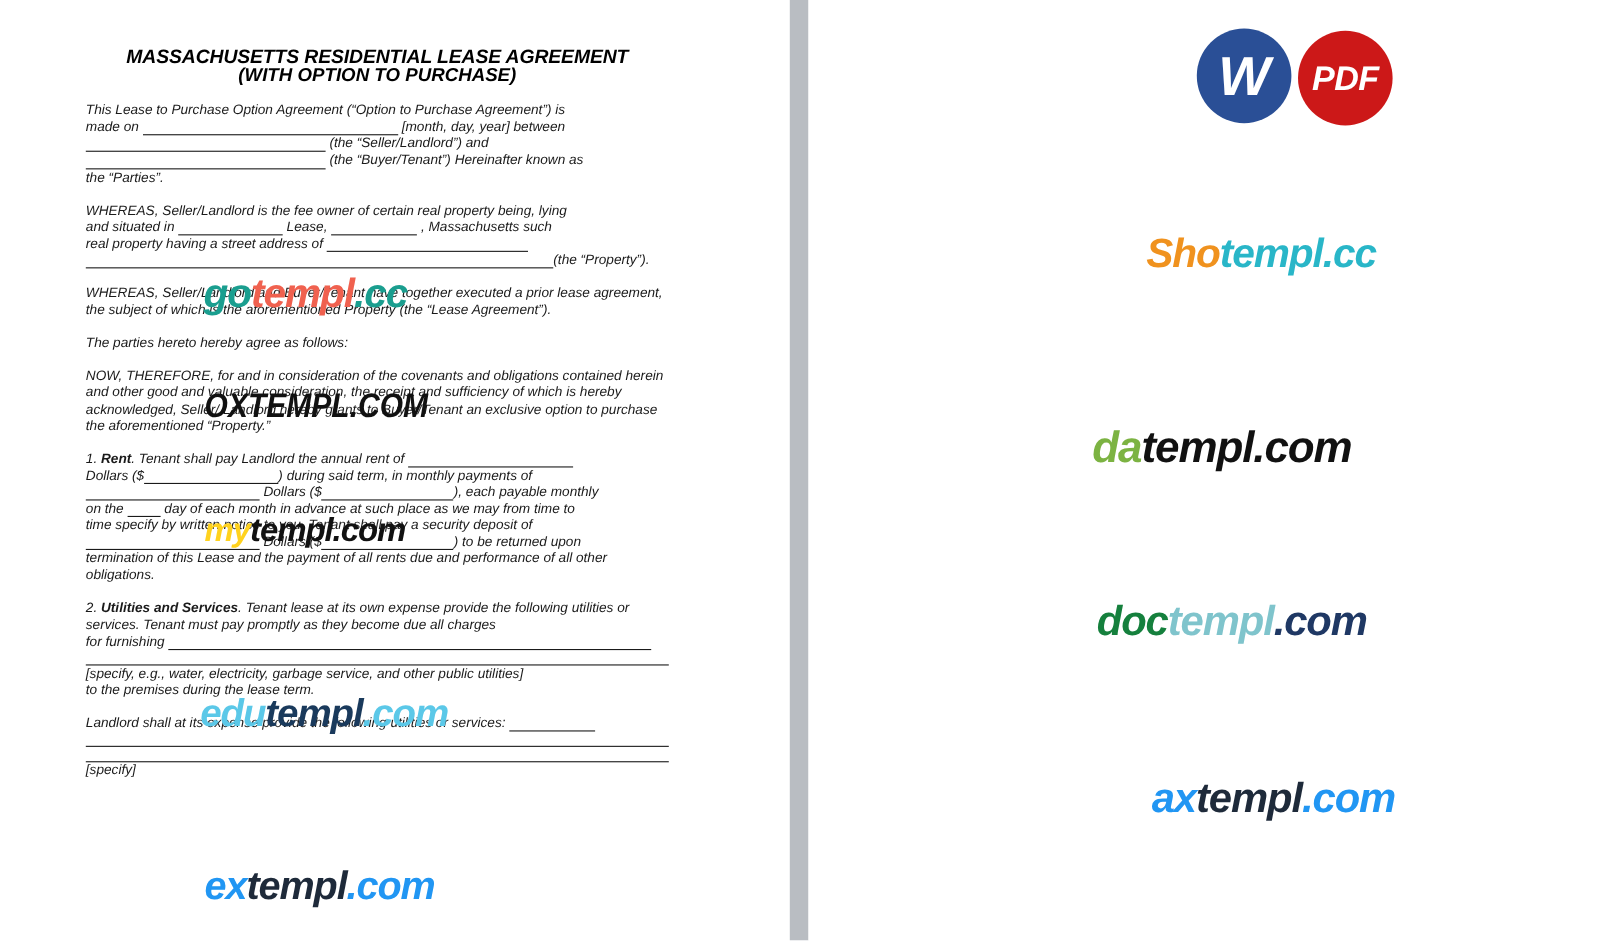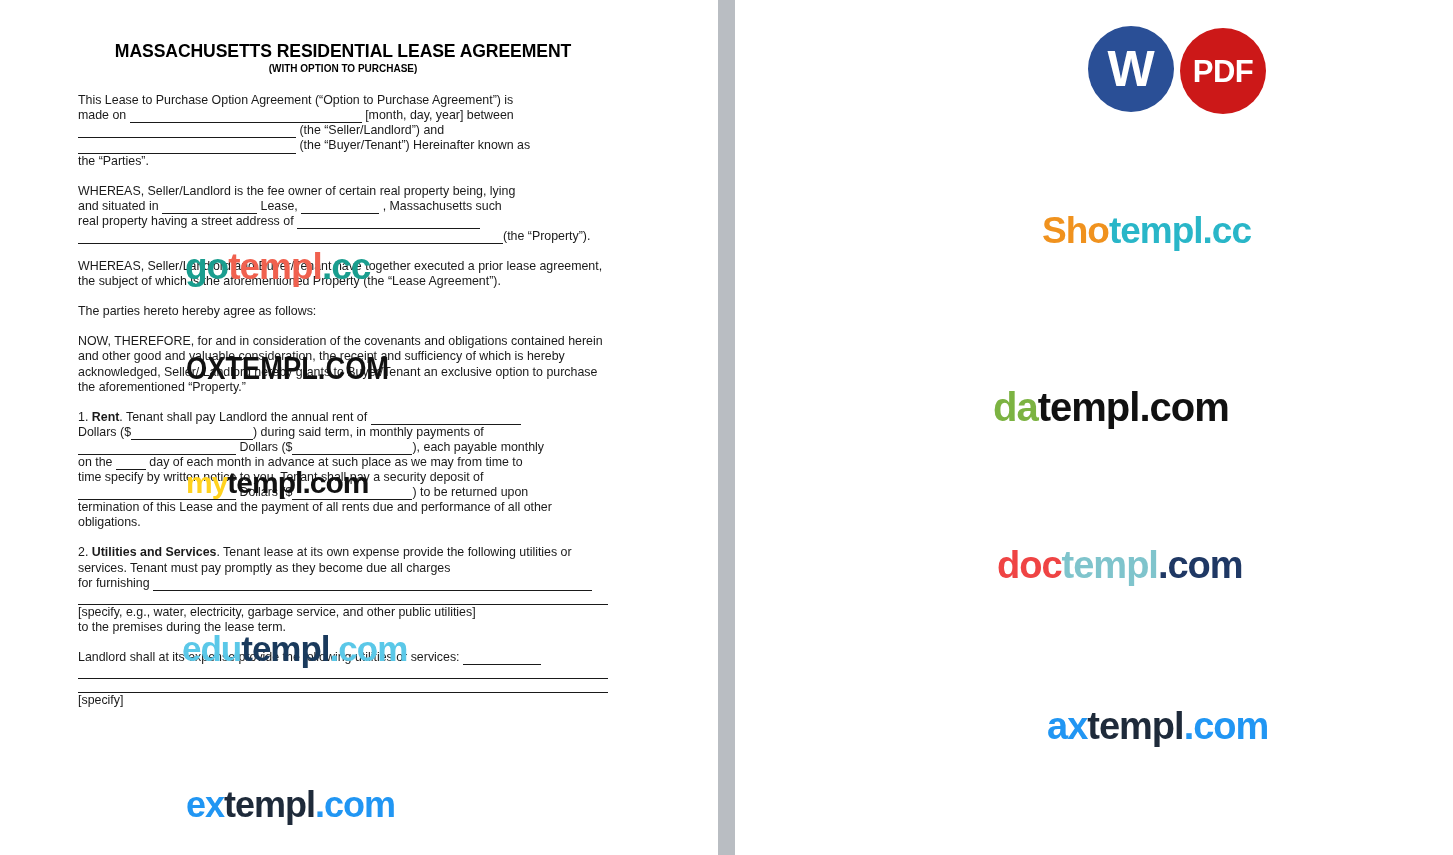--- a/index.html
+++ b/index.html
@@ -7,20 +7,21 @@
     margin: 0; padding: 0;
     width: 1453px; height: 855px;
     background: #ffffff;
     font-family: "Liberation Sans", sans-serif;
     overflow: hidden;
   }
   #stage {
     position: relative;
     width: 1453px; height: 664px;
     background: #ffffff;
+    font-style: italic;
   }
 
   
   .page {
     position: absolute;
     top: 0;
     height: 855px;
     background: #ffffff;
   }
   #page-left  { left: 0;   width: 718px; }
@@ -45,21 +46,21 @@
   .doc-title {
     font-size: 17.6px;
     font-weight: bold;
     text-align: center;
     letter-spacing: -0.1px;
     margin: 0 0 2px 0;
     color: #000;
     white-space: nowrap;
   }
   .doc-subtitle {
-    font-size: 10px;
+    font-size: 17px;
     font-weight: bold;
     text-align: center;
     margin: 0 0 17px 0;
     color: #000;
   }
 
   p.para { margin: 0 0 15px 0; }
   p.tight { margin: 0 0 0 0; }
 
   .bold { font-weight: bold; }
@@ -230,21 +231,21 @@
 
   <div class="wm wm-sho">
     <span style="color:#f0921e">Sho</span><span style="color:#29b6c8">templ</span><span style="color:#29b6c8">.cc</span>
   </div>
 
   <div class="wm wm-da">
     <span style="color:#7cb342">da</span><span style="color:#111111">templ</span><span style="color:#111111">.com</span>
   </div>
 
   <div class="wm wm-doc">
-    <span style="color:#ef4444">doc</span><span style="color:#7fc4cc">templ</span><span style="color:#1f3864">.com</span>
+    <span style="color:#15803d">doc</span><span style="color:#7fc4cc">templ</span><span style="color:#1f3864">.com</span>
   </div>
 
   <div class="wm wm-ax">
     <span style="color:#2196f3">ax</span><span style="color:#1e2a3a">templ</span><span style="color:#2196f3">.com</span>
   </div>
 
   <div class="badge" id="badge-word">
     <span>W</span>
   </div>
   <div class="badge" id="badge-pdf">

